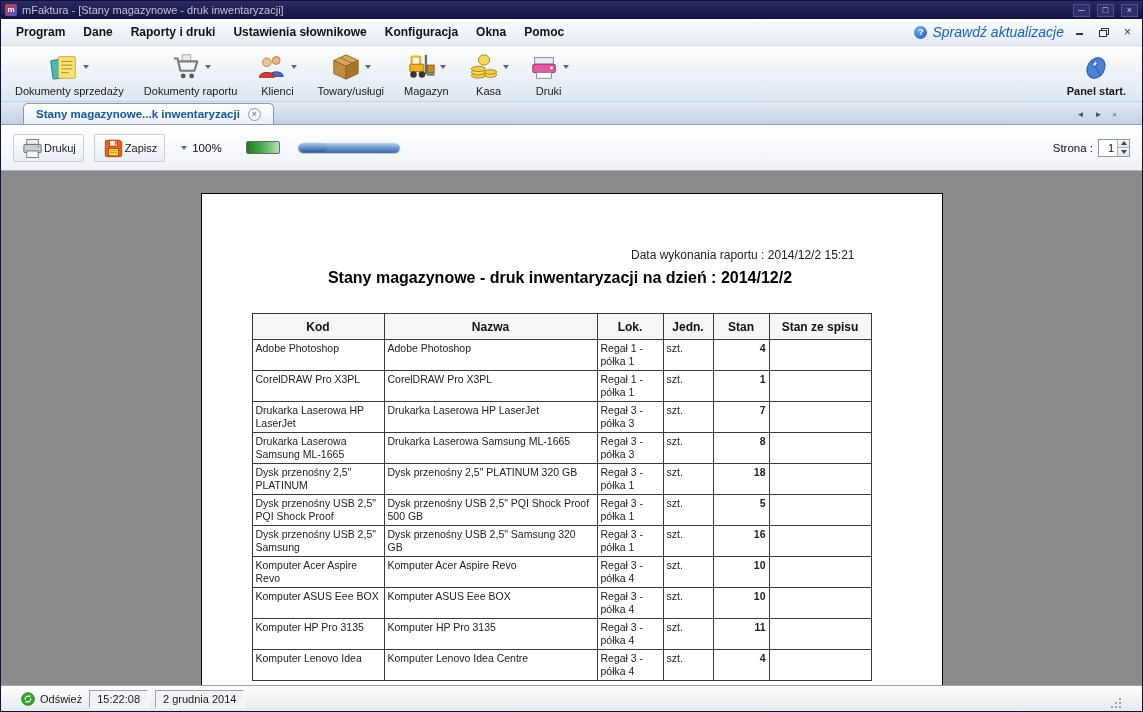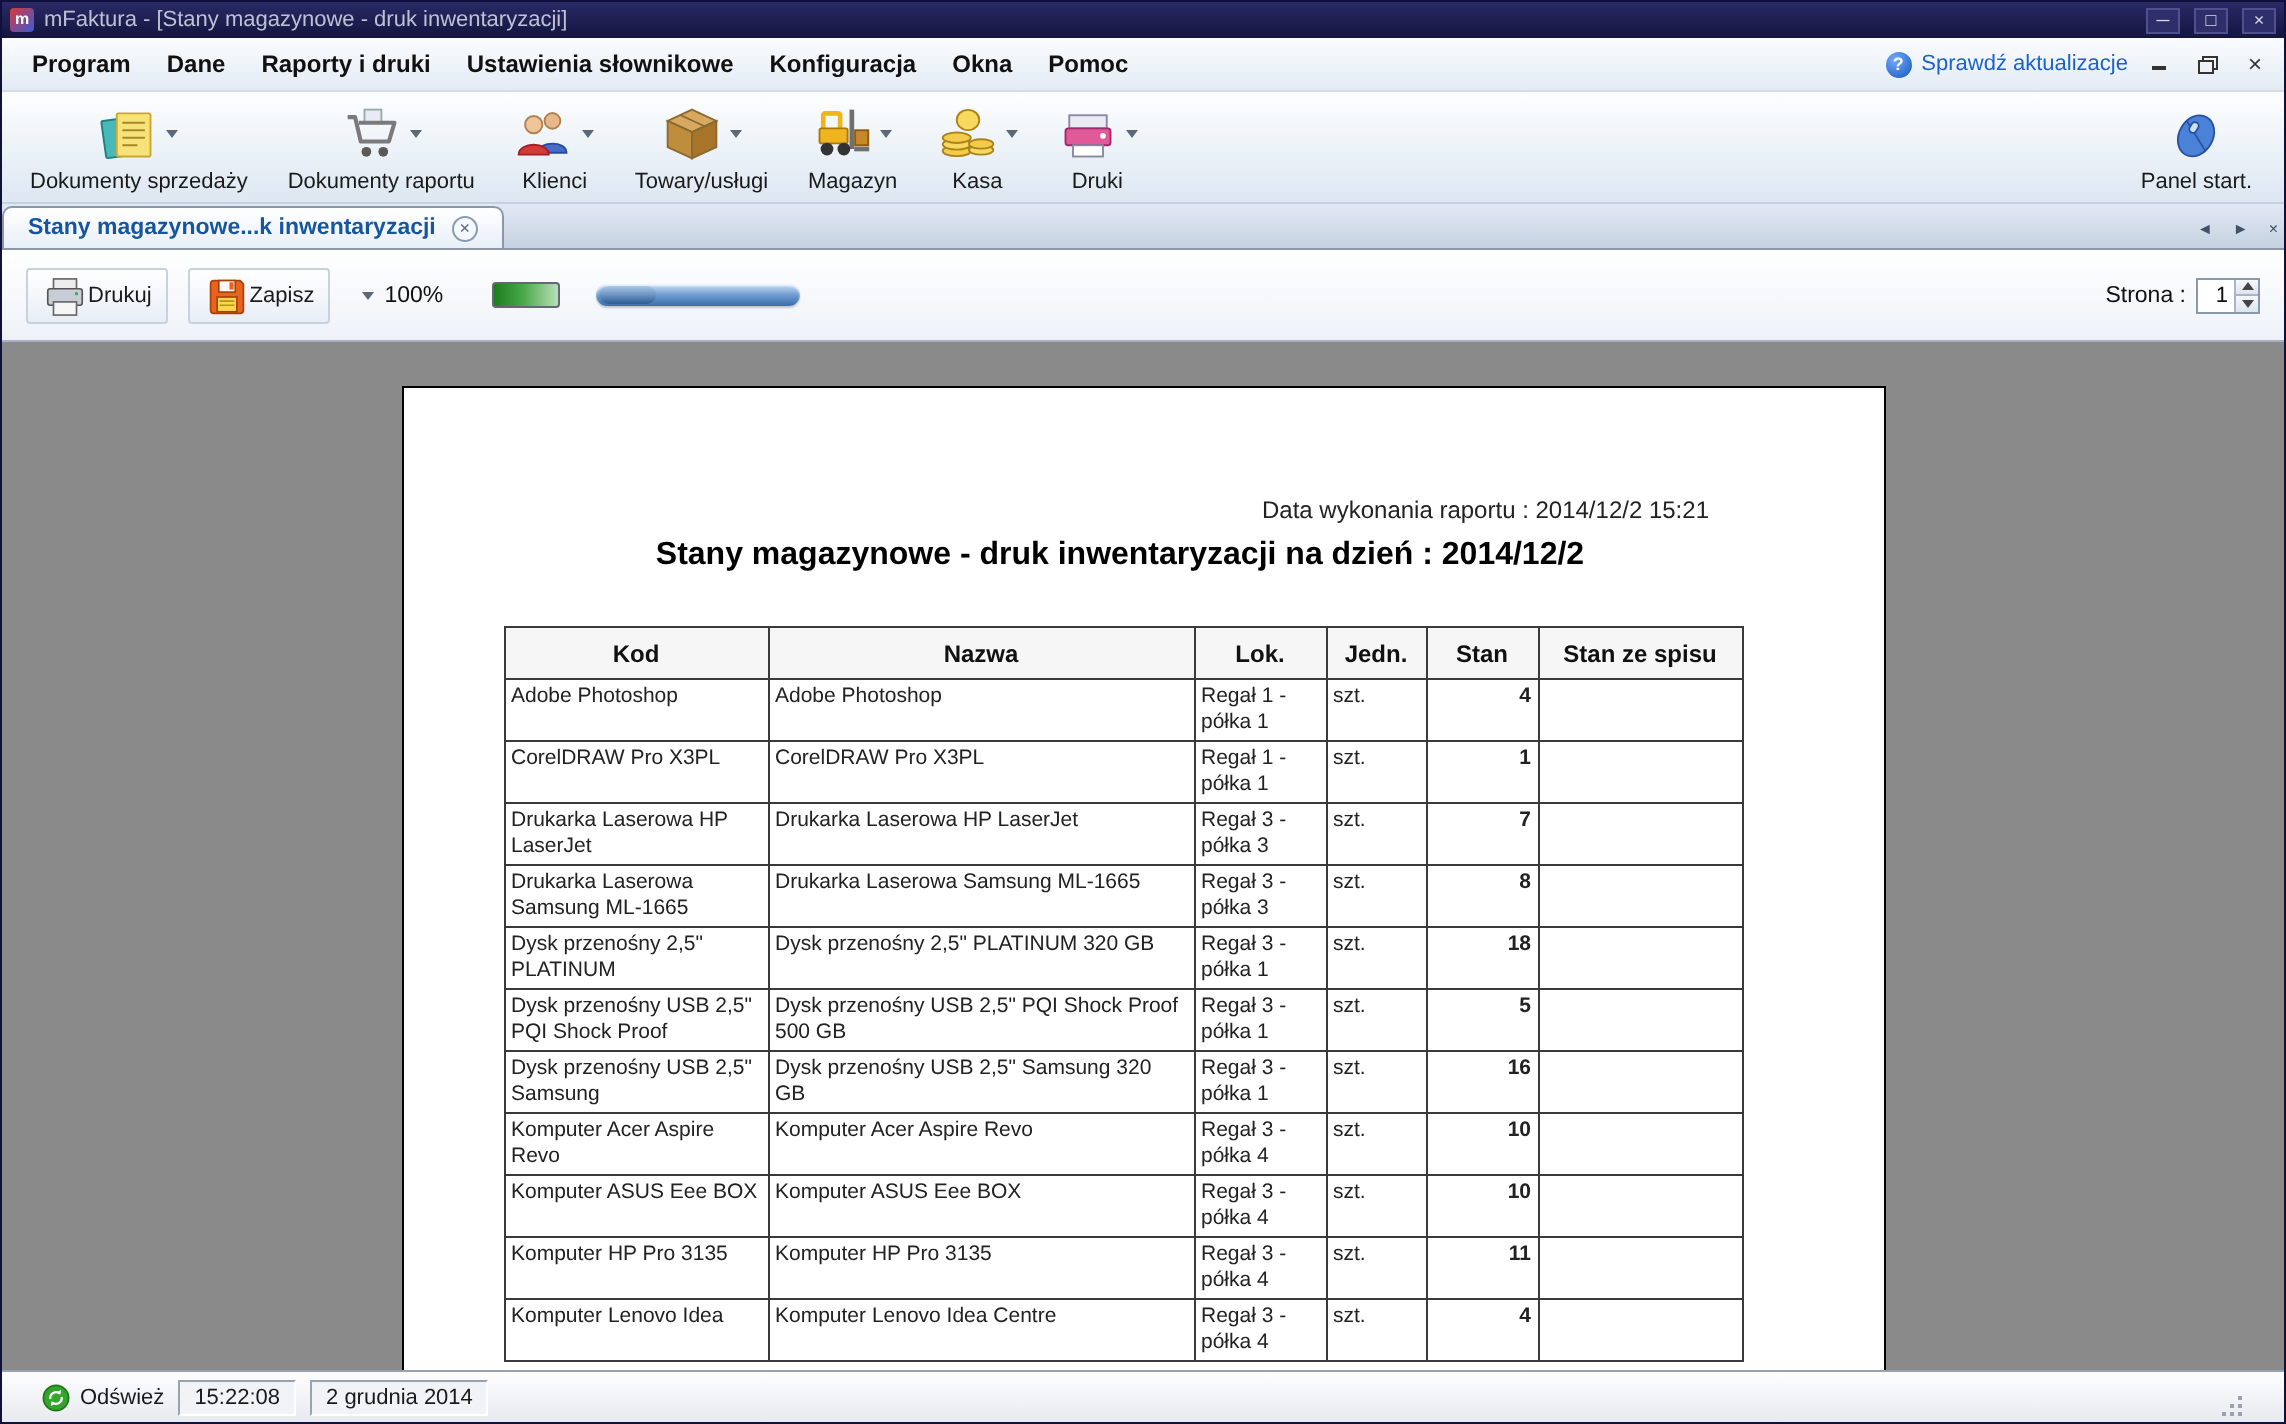--- a/index.html
+++ b/index.html
@@ -13,39 +13,39 @@
   .app-icon { width: 12px; height: 12px; background: linear-gradient(135deg,#d83a3a,#3a5ad8); color:#fff; font-size: 8px; font-weight: bold; text-align: center; line-height: 12px; border-radius: 2px; }
   .title-text { flex: 1; white-space: nowrap; overflow: hidden; }
   .win-btn { width: 17px; height: 13px; background: #2e2e6a; border: 1px solid #50508e; color: #d8d8e8; font-size: 9px; line-height: 11px; text-align: center; margin-left: 2px; cursor: default; }
 
   
   .menubar { flex: 0 0 27px; display: flex; align-items: center; background: linear-gradient(#fafcfe, #e4ebf4); font-size: 12px; color: #111; padding: 0 6px; border-bottom: 1px solid #d4dce6; }
   .menu-items { display: flex; align-items: center; }
   .menu-item { padding: 4px 9px; white-space: nowrap; font-weight: bold; }
   .menubar-right { margin-left: auto; display: flex; align-items: center; gap: 5px; }
   .update-icon { width: 13px; height: 13px; border-radius: 50%; background: radial-gradient(circle at 35% 30%, #74aaff, #1356b6); color: #fff; font-size: 9px; font-weight: bold; text-align: center; line-height: 13px; }
-  .update-link { color: #1a62c8; font-size: 11px; white-space: nowrap; }
+  .update-link { color: #1a62c8; font-size: 14px; white-space: nowrap; font-style: italic; }
   .mdi-btn { width: 17px; height: 15px; display: inline-flex; align-items: center; justify-content: center; color: #333; margin-left: 2px; }
   .glyph-min { display: inline-block; width: 7px; height: 6px; border-bottom: 2px solid #333; }
   .glyph-restore { position: relative; width: 10px; height: 9px; display: inline-block; }
   .glyph-restore::before { content: ""; position: absolute; right: 0; top: 0; width: 6px; height: 5px; border: 1px solid #333; }
   .glyph-restore::after { content: ""; position: absolute; left: 0; bottom: 0; width: 6px; height: 5px; border: 1px solid #333; background: #eef2f8; }
   .mdi-close { font-size: 12px; line-height: 1; }
 
   
   .toolbar { flex: 0 0 56px; display: flex; align-items: flex-start; gap: 8px; padding: 2px 10px 0 8px; background: linear-gradient(#fdfefe, #dde7f2); border-bottom: 1px solid #c6d1df; }
   .tb-btn { display: flex; flex-direction: column; align-items: center; padding: 1px 6px; }
   .tb-top { display: flex; align-items: center; gap: 4px; height: 35px; }
   .tb-icon svg { width: 30px; height: 30px; display: block; }
   .dd-arrow { width: 0; height: 0; border-left: 3.5px solid transparent; border-right: 3.5px solid transparent; border-top: 4.5px solid #5a6878; }
   .tb-label { font-size: 11px; color: #1a1a1a; margin-top: 1px; white-space: nowrap; }
-  .toolbar-right { margin-left: auto; }
-
-  
-  .tabbar { flex: 0 0 23px; background: linear-gradient(#e2e9f3, #c5d1e1); border-bottom: 1px solid #8a98ac; display: flex; align-items: flex-end; padding: 0 0; }
+  .toolbar-right { margin-left: auto; font-weight: bold; }
+
+  
+  .tabbar { flex: 0 0 23px; background: linear-gradient(#e2e9f3, #c5d1e1); border-bottom: 1px solid #8a98ac; display: flex; align-items: flex-end; padding: 0 22px; }
   .tab { height: 21px; display: flex; align-items: center; gap: 8px; padding: 0 12px; background: linear-gradient(#ffffff, #e9eff7); border: 1px solid #8a98ac; border-bottom: none; border-radius: 5px 5px 0 0; color: #15569e; font-weight: bold; font-size: 11.5px; white-space: nowrap; }
   .tab-close { width: 13px; height: 13px; border: 1px solid #8a9ab0; border-radius: 50%; color: #5a6a80; font-size: 9px; line-height: 11px; text-align: center; font-weight: normal; background: #f4f7fb; }
   .tabbar-right { margin-left: auto; display: flex; align-items: center; gap: 4px; padding-bottom: 4px; }
   .tab-nav { font-size: 8px; color: #44506a; padding: 1px 3px; }
 
   
   .rtoolbar { flex: 0 0 46px; background: linear-gradient(#ffffff, #eef2f8); border-bottom: 1px solid #a8b2c0; display: flex; align-items: center; padding: 0 12px; gap: 10px; }
   .rt-btn { display: flex; flex-direction: row; align-items: center; font-size: 11px; color: #1a1a1a; padding: 2px 7px 1px; border: 1px solid #c8d2de; border-radius: 2px; background: linear-gradient(#ffffff,#e8eef6); }
   .rt-btn svg { width: 23px; height: 23px; display: block; }
   .zoom-ctl { display: flex; align-items: center; gap: 5px; margin-left: 6px; }

